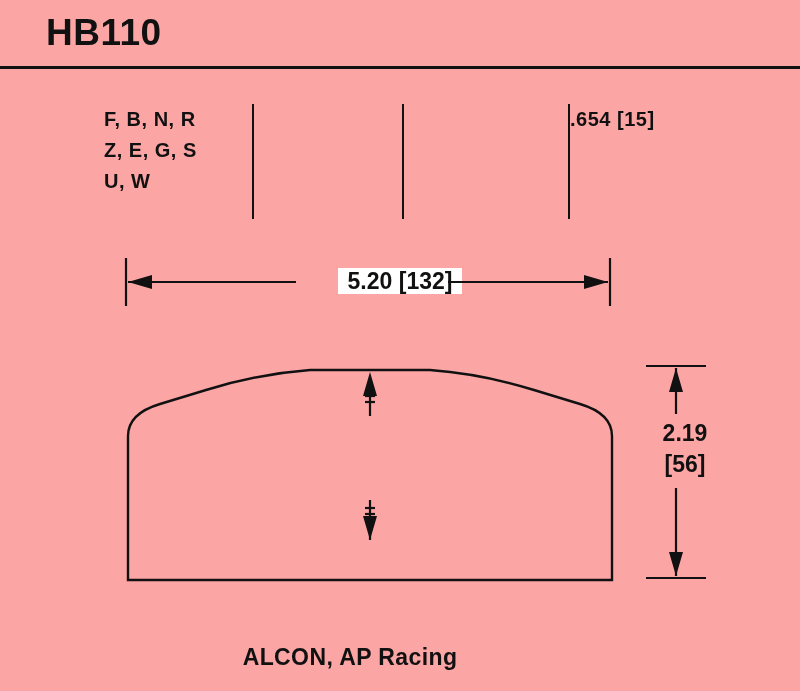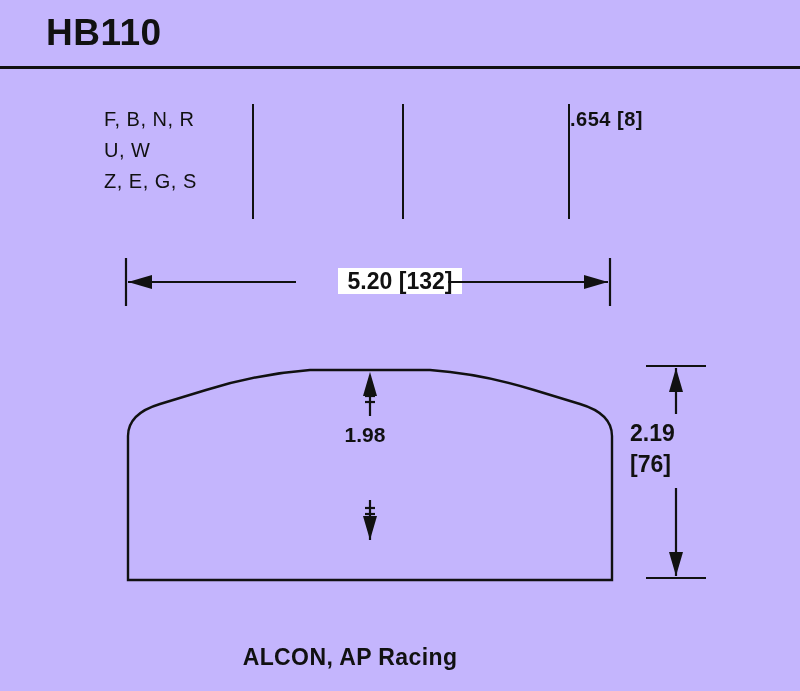--- a/index.html
+++ b/index.html
@@ -8,21 +8,21 @@
     background: #ffffff;
   }
   body {
     font-family: "Liberation Sans", sans-serif;
     color: #1a1a1a;
   }
   #page {
     position: relative;
     width: 800px;
     height: 691px;
-    background: #c4b5fd;
+    background: #fca5a5;
     overflow: hidden;
   }
   
   .part-number {
     position: absolute;
     left: 46px;
     top: 14px;
     font-size: 37px;
     font-weight: bold;
     letter-spacing: 0.5px;
@@ -38,21 +38,21 @@
     background: #111111;
   }
 
   
   .compound-block {
     position: absolute;
     left: 104px;
     top: 104px;
     width: 130px;
     font-size: 20px;
-    font-weight: normal;
+    font-weight: bold;
     line-height: 31px;
     color: #111111;
     letter-spacing: 0.5px;
   }
   .thickness-block {
     position: absolute;
     left: 570px;
     top: 104px;
     width: 140px;
     font-size: 20px;
@@ -80,20 +80,21 @@
     color: #111111;
   }
   .dim-width-label span { background: #ffffff; padding: 0 10px; }
 
   
   .dim-height-label {
     position: absolute;
     left: 630px;
     top: 418px;
     width: 110px;
+    text-align: center;
     font-size: 23px;
     font-weight: bold;
     line-height: 31px;
     color: #111111;
   }
 
   
   .dim-inner-label {
     position: absolute;
     left: 320px;
@@ -132,41 +133,40 @@
 </head>
 <body>
 
 <div id="page">
 
   <div class="part-number">HB110</div>
   <div class="header-rule"></div>
 
   <div class="compound-block">
     <div>F, B, N, R</div>
+    <div>Z, E, G, S</div>
     <div>U, W</div>
-    <div>Z, E, G, S</div>
   </div>
 
   <div class="thickness-block">
-    <div>.654 [8]</div>
+    <div>.654 [15]</div>
   </div>
 
   <div class="vrule" style="left:252px; top:104px; height:115px;"></div>
   <div class="vrule" style="left:402px; top:104px; height:115px;"></div>
   <div class="vrule" style="left:568px; top:104px; height:115px;"></div>
 
   <div class="dim-width-label"><span>5.20 [132]</span></div>
 
   <div class="dim-height-label">
     <div>2.19</div>
-    <div>[76]</div>
+    <div>[56]</div>
   </div>
 
   <div class="dim-inner-label">
-    <div>1.98</div>
   </div>
 
   <div class="footer">ALCON, AP Racing</div>
 
   <svg class="svg-layer" viewBox="0 0 800 691" xmlns="http://www.w3.org/2000/svg">
     <g stroke="#111111" fill="none" stroke-width="2.2">
 
       <line x1="126" y1="258" x2="126" y2="306"></line>
       <line x1="610" y1="258" x2="610" y2="306"></line>
 

